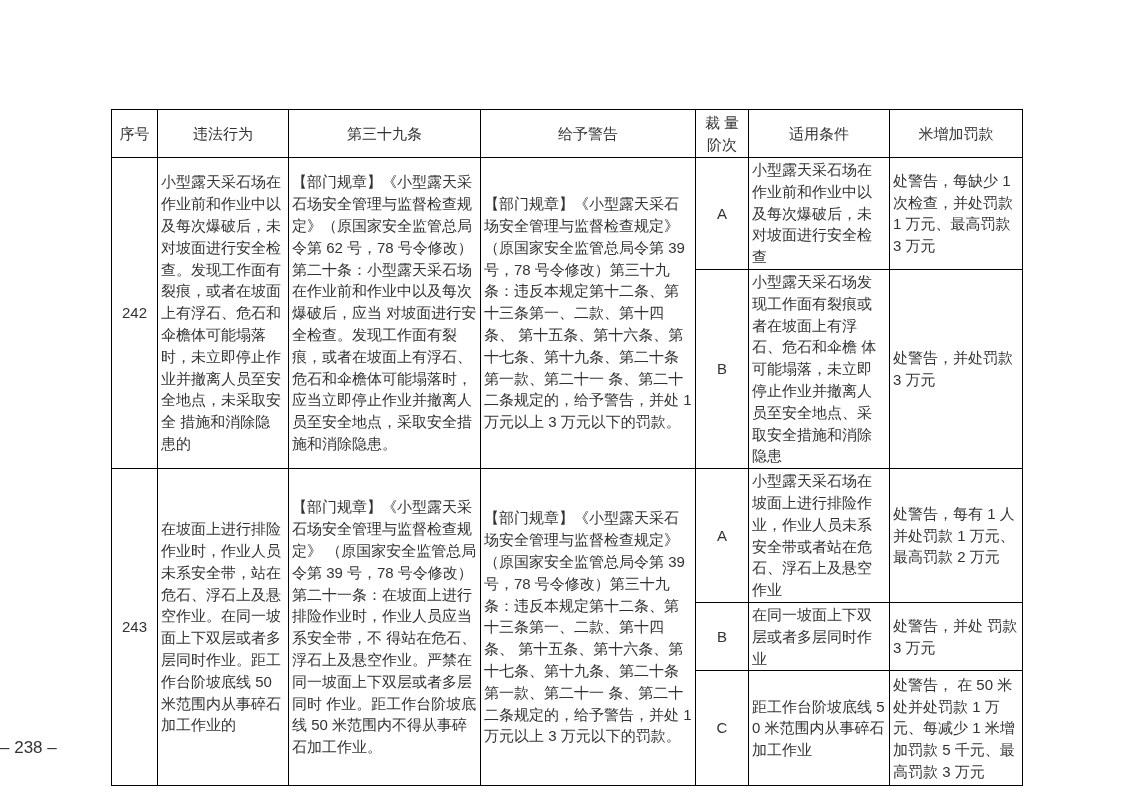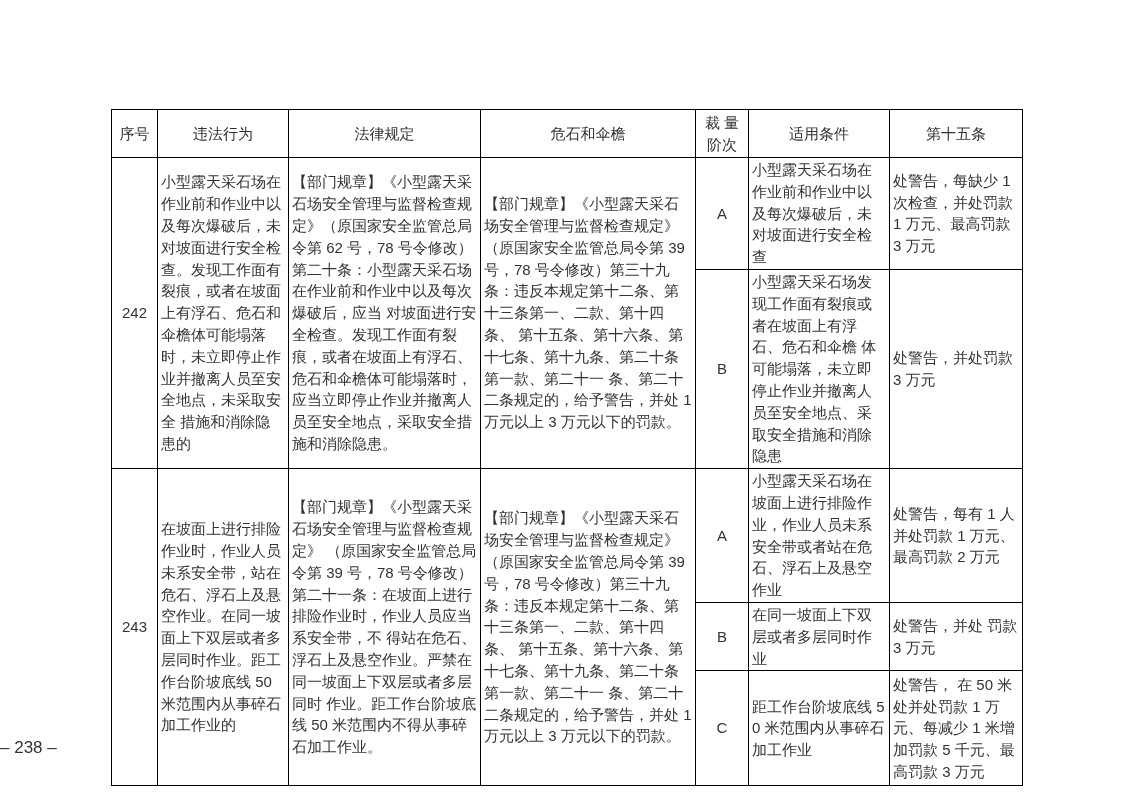--- a/index.html
+++ b/index.html
@@ -65,25 +65,25 @@
       <col style="width:215px">
       <col style="width:53px">
       <col style="width:141px">
       <col style="width:133px">
     </colgroup>
 
     <tbody>
         <tr style="height:48px">
       <th>序号</th>
       <th>违法行为</th>
-      <th>法律规定</th>
-      <th>危石和伞檐</th>
+      <th>第三十九条</th>
+      <th>给予警告</th>
       <th>裁 量阶次</th>
       <th>适用条件</th>
-      <th>第十五条</th>
+      <th>米增加罚款</th>
     </tr>
 
     <tr style="height:87px">
       <td rowspan="2" class="cell-center">242</td>
       <td rowspan="2" class="cell-left">小型露天采石场在作业前和作业中以及每次爆破后，未对坡面进行安全检查。发现工作面有裂痕，或者在坡面上有浮石、危石和伞檐体可能塌落时，未立即停止作业并撤离人员至安全地点，未采取安全 措施和消除隐患的</td>
       <td rowspan="2" class="cell-left">【部门规章】《小型露天采石场安全管理与监督检查规定》（原国家安全监管总局令第 62 号，78 号令修改）第二十条：小型露天采石场在作业前和作业中以及每次爆破后，应当 对坡面进行安全检查。发现工作面有裂痕，或者在坡面上有浮石、危石和伞檐体可能塌落时，应当立即停止作业并撤离人员至安全地点，采取安全措施和消除隐患。</td>
       <td rowspan="2" class="cell-left">【部门规章】《小型露天采石场安全管理与监督检查规定》 （原国家安全监管总局令第 39 号，78 号令修改）第三十九条：违反本规定第十二条、第十三条第一、二款、第十四条、 第十五条、第十六条、第十七条、第十九条、第二十条第一款、第二十一 条、第二十二条规定的，给予警告，并处 1 万元以上 3 万元以下的罚款。</td>
       <td class="cell-center">A</td>
       <td class="cell-left">小型露天采石场在作业前和作业中以及每次爆破后，未对坡面进行安全检查</td>
       <td class="cell-left">处警告，每缺少 1 次检查，并处罚款 1 万元、最高罚款 3 万元</td>

